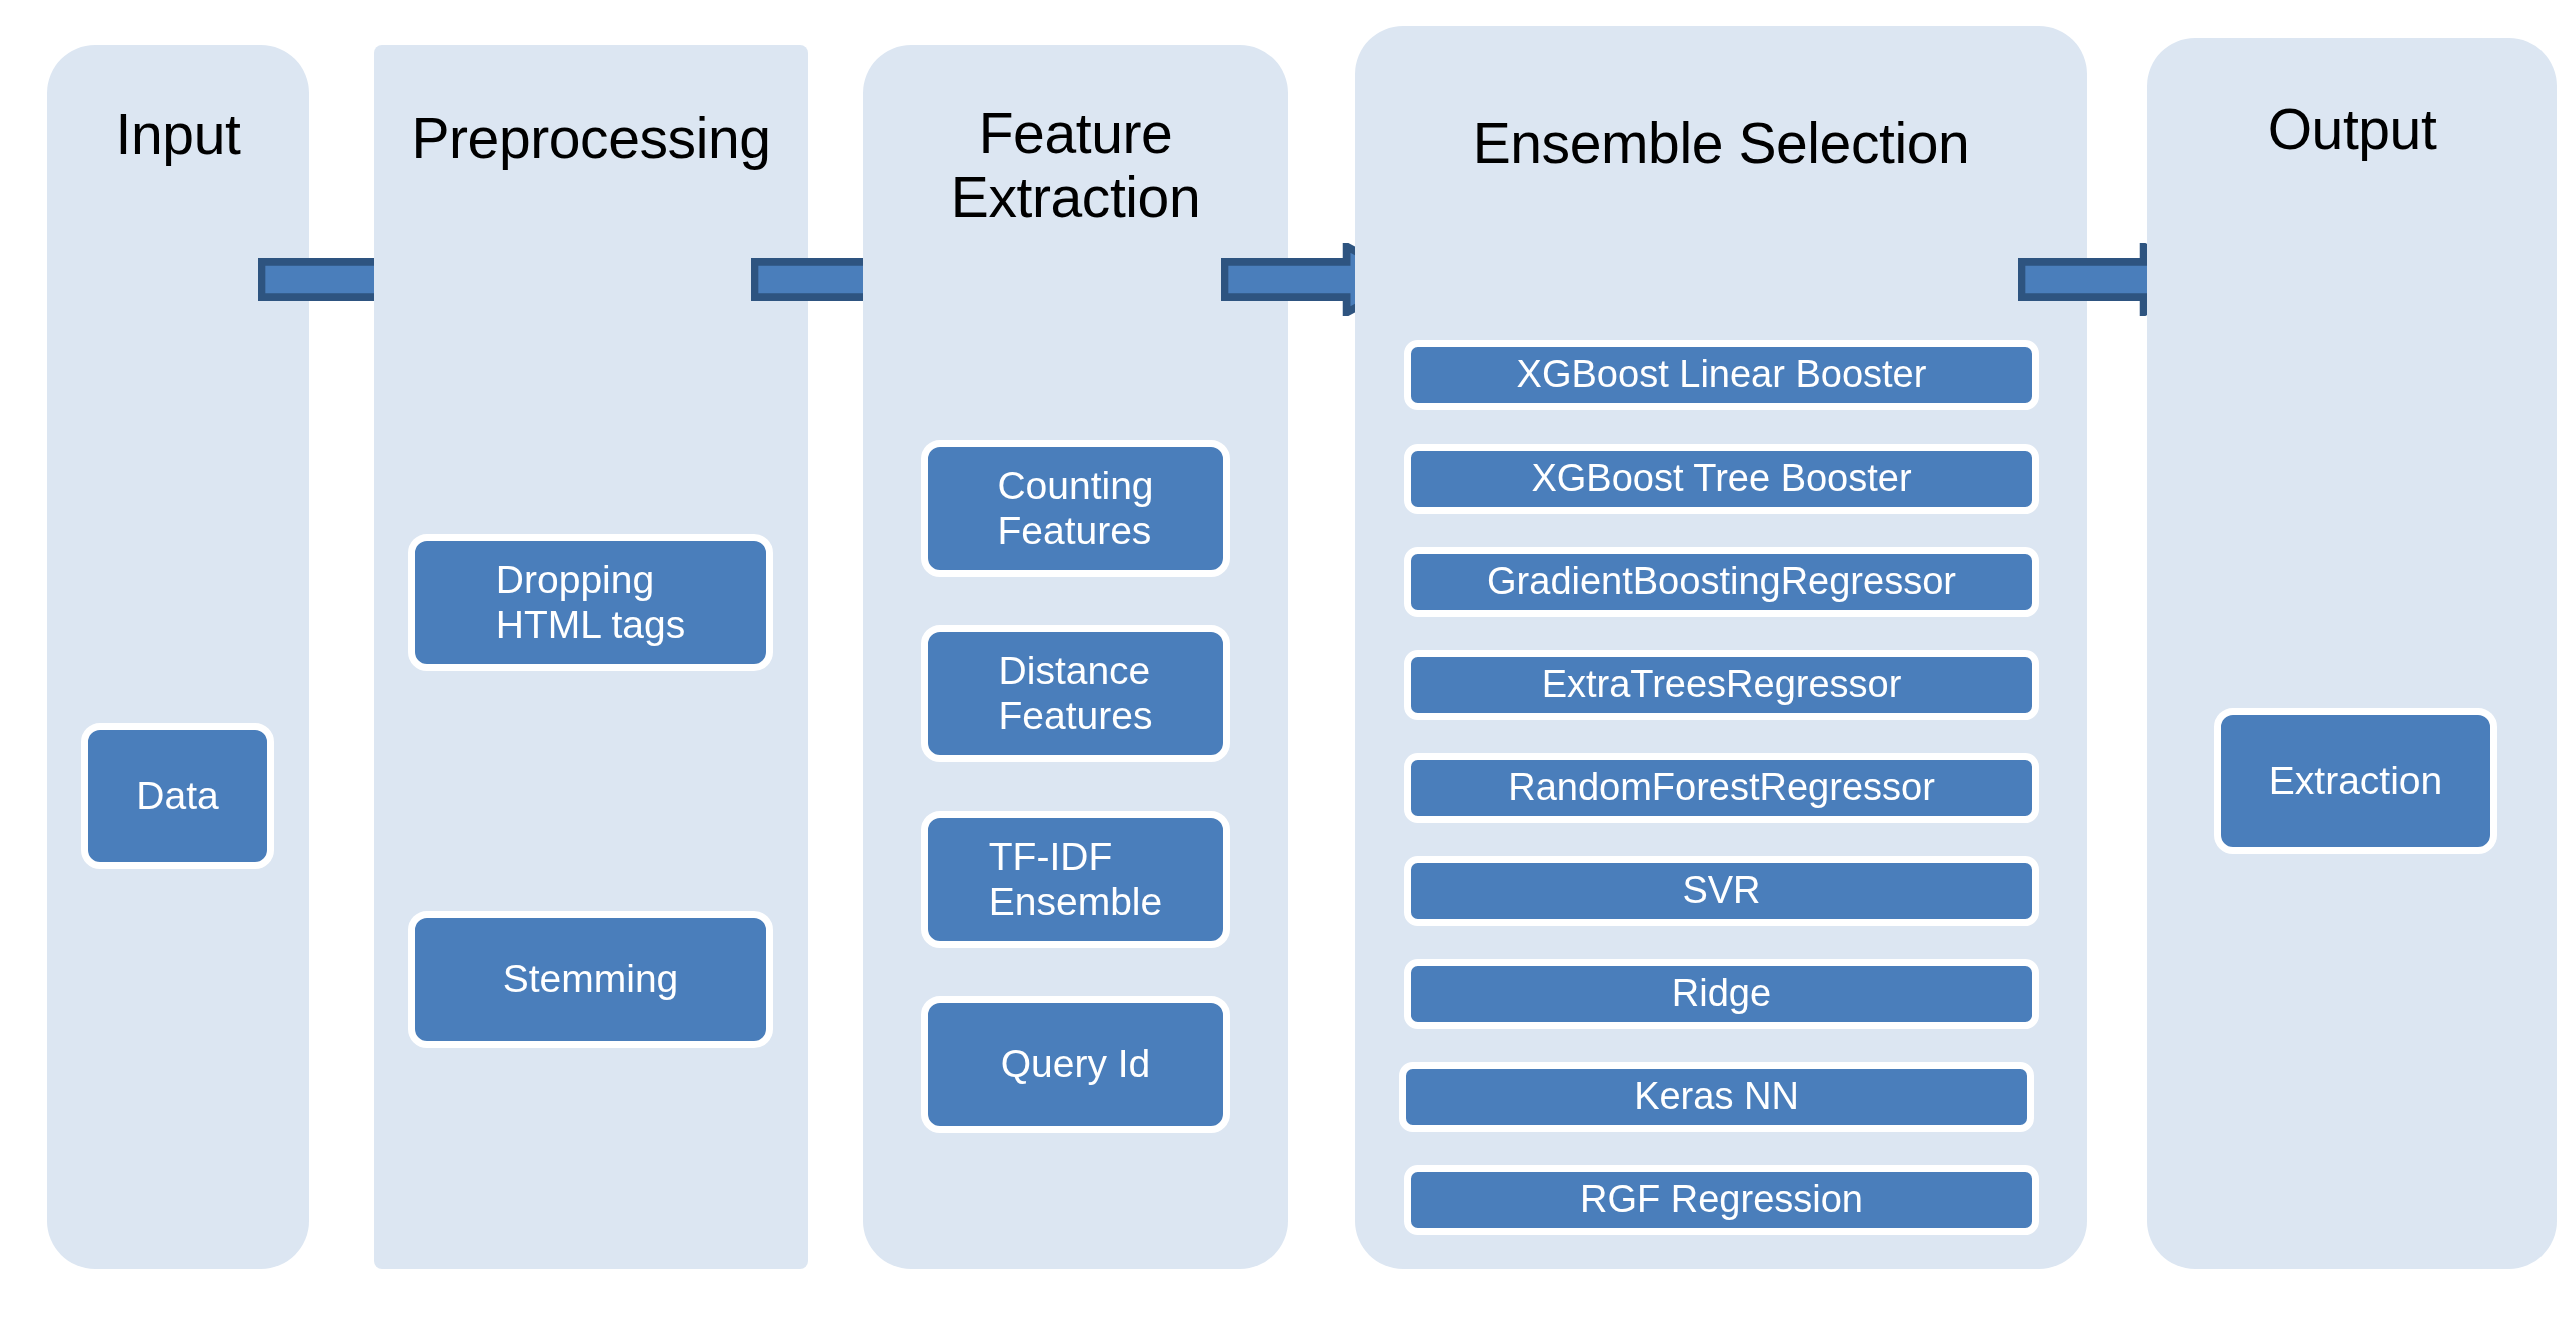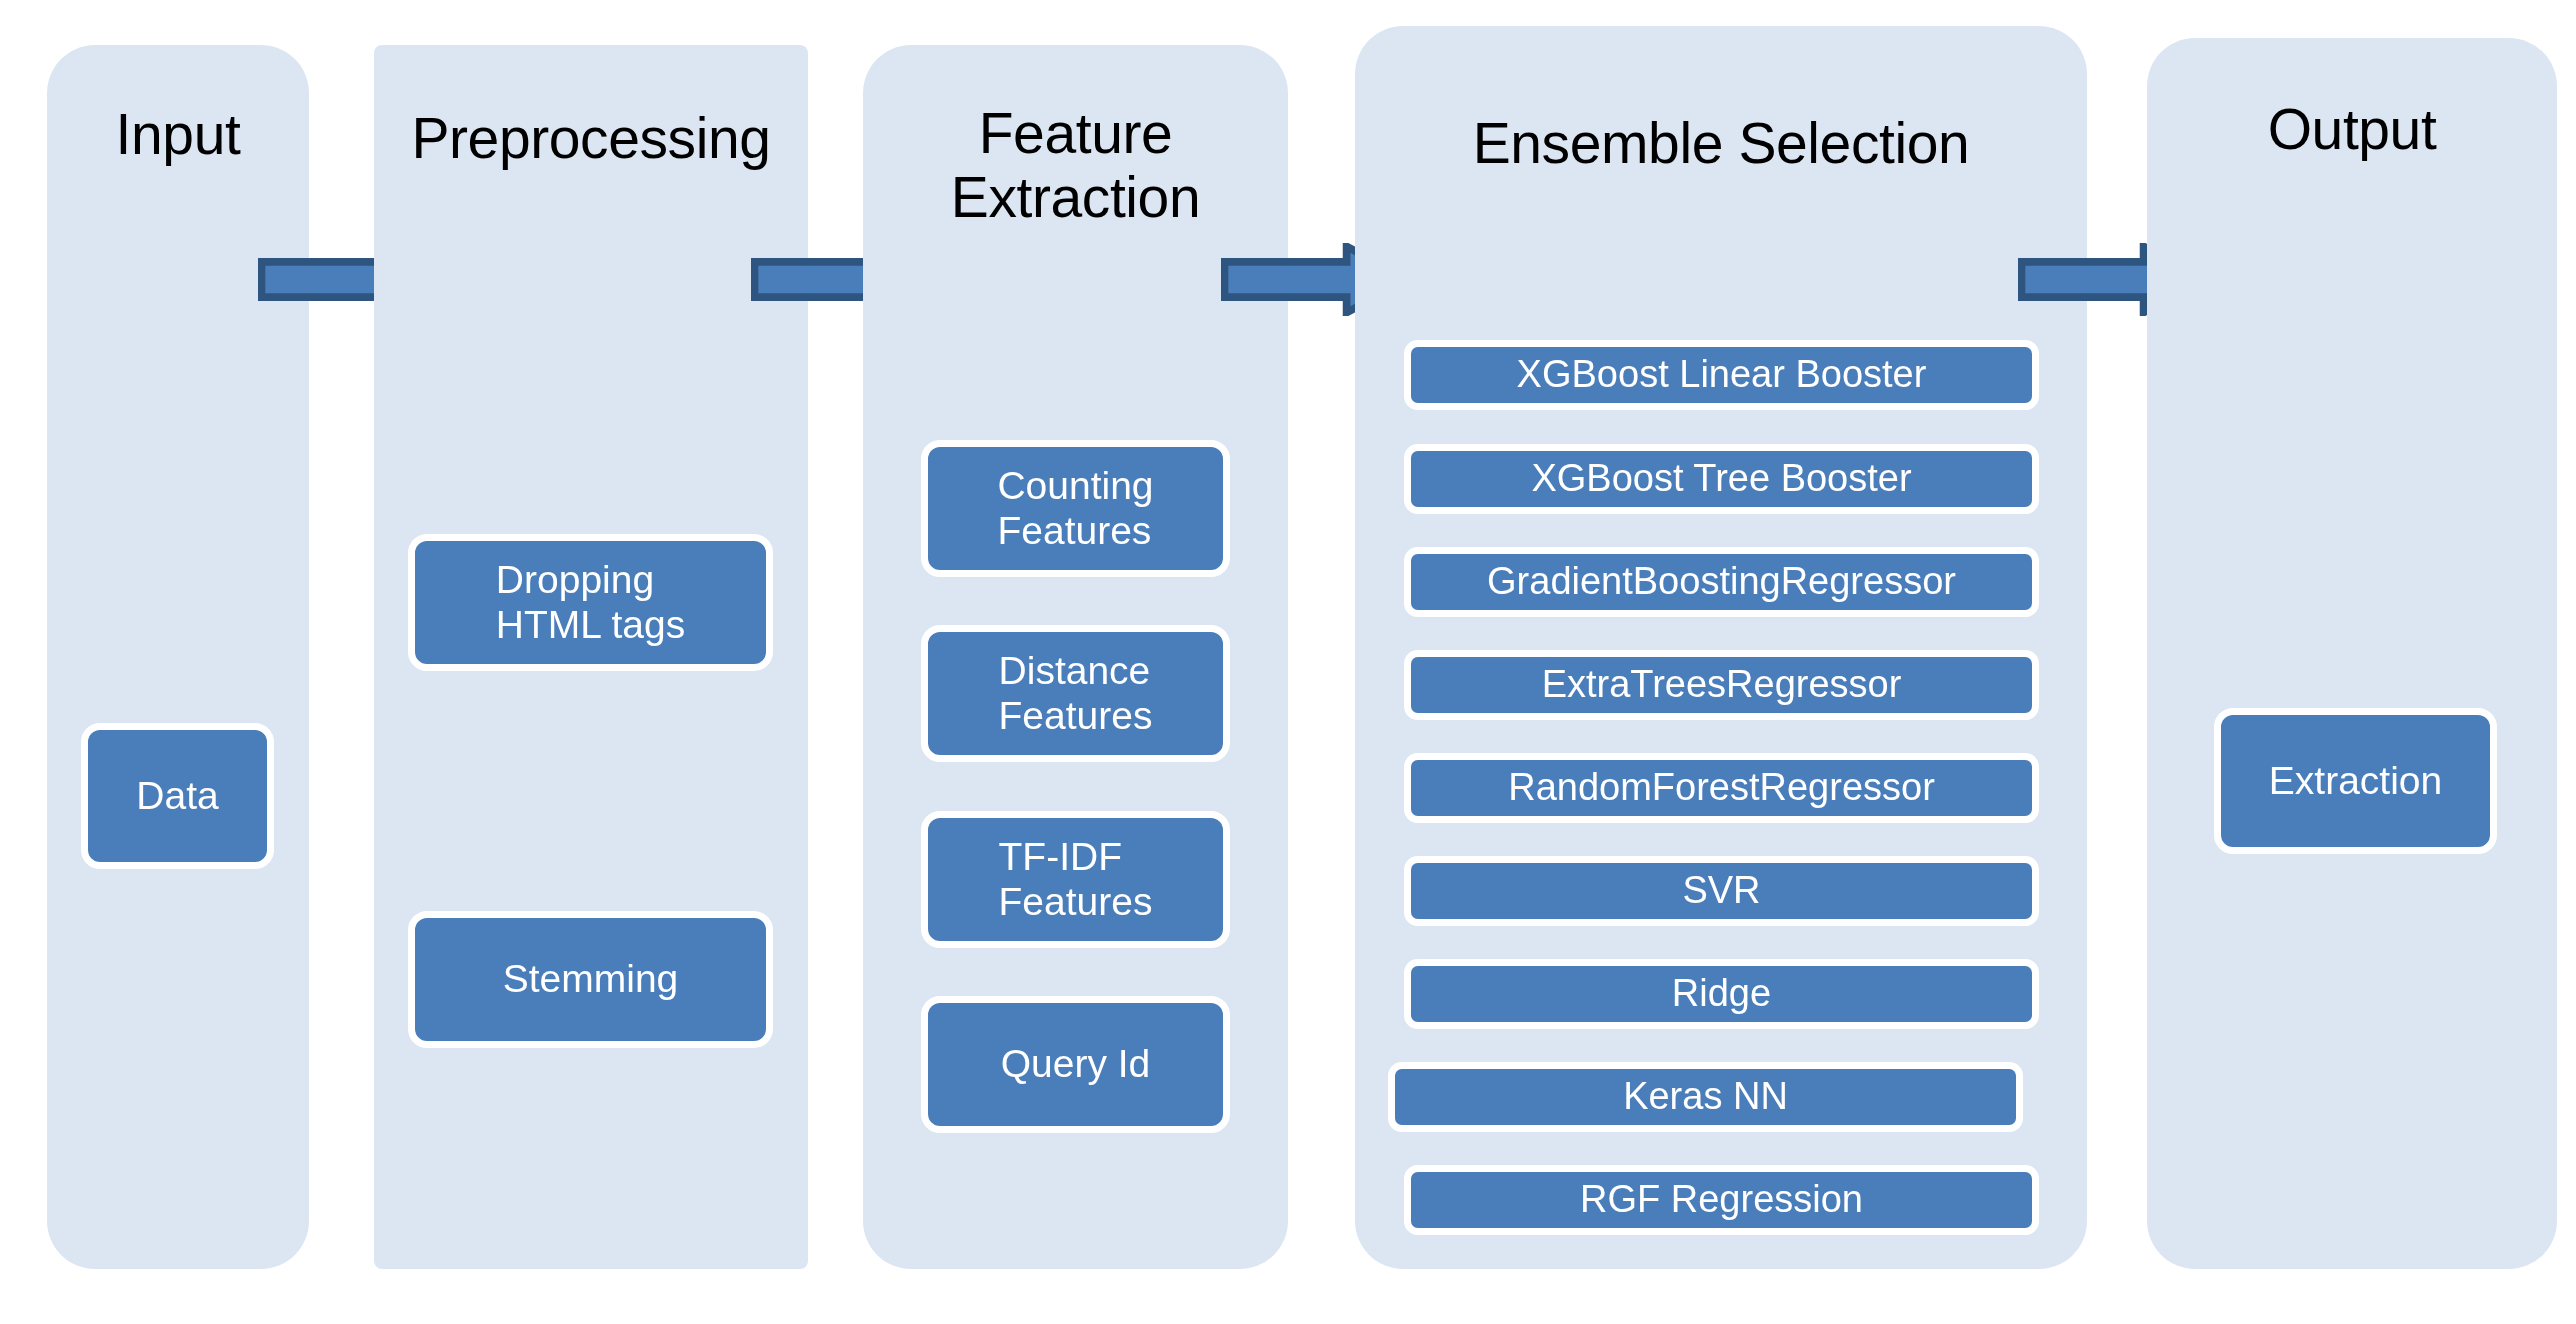--- a/index.html
+++ b/index.html
@@ -89,40 +89,40 @@
   </div>
 
   <div class="panel" style="left:863px; top:45px; width:425px; height:1224px;">
     <div class="panel-title" style="top:57px;">Feature
 Extraction</div>
     <div class="node" style="left:58px; top:395px; width:309px; height:137px;">Counting
 Features</div>
     <div class="node" style="left:58px; top:580px; width:309px; height:137px;">Distance
 Features</div>
     <div class="node" style="left:58px; top:766px; width:309px; height:137px;">TF-IDF
-Features</div>
+Ensemble</div>
     <div class="node" style="left:58px; top:951px; width:309px; height:137px;">Query Id</div>
   </div>
 
   <div class="arrow" style="left:1221px; top:243px; width:191px; height:73px;">
     <svg viewBox="0 0 222 85" preserveAspectRatio="none">
       <polygon points="4,22 146,22 146,4 218,42.5 146,81 146,63 4,63" fill="#4A7EBB" stroke="#2E5480" stroke-width="9" stroke-linejoin="miter"></polygon>
     </svg>
   </div>
 
   <div class="panel" style="left:1355px; top:26px; width:732px; height:1243px;">
     <div class="panel-title" style="top:86px;">Ensemble Selection</div>
     <div class="node wide" style="left:49px; top:314px; width:635px; height:70px;">XGBoost  Linear Booster</div>
     <div class="node wide" style="left:49px; top:418px; width:635px; height:70px;">XGBoost Tree Booster</div>
     <div class="node wide" style="left:49px; top:521px; width:635px; height:70px;">GradientBoostingRegressor</div>
     <div class="node wide" style="left:49px; top:624px; width:635px; height:70px;">ExtraTreesRegressor</div>
     <div class="node wide" style="left:49px; top:727px; width:635px; height:70px;">RandomForestRegressor</div>
     <div class="node wide" style="left:49px; top:830px; width:635px; height:70px;">SVR</div>
     <div class="node wide" style="left:49px; top:933px; width:635px; height:70px;">Ridge</div>
-    <div class="node wide" style="left:33px; top:1036px; width:635px; height:70px;">Keras NN</div>
+    <div class="node wide" style="left:44px; top:1036px; width:635px; height:70px;">Keras NN</div>
     <div class="node wide" style="left:49px; top:1139px; width:635px; height:70px;">RGF Regression</div>
   </div>
 
   <div class="arrow" style="left:2018px; top:243px; width:191px; height:73px;">
     <svg viewBox="0 0 222 85" preserveAspectRatio="none">
       <polygon points="4,22 146,22 146,4 218,42.5 146,81 146,63 4,63" fill="#4A7EBB" stroke="#2E5480" stroke-width="9" stroke-linejoin="miter"></polygon>
     </svg>
   </div>
 
   <div class="panel" style="left:2147px; top:38px; width:410px; height:1231px;">

